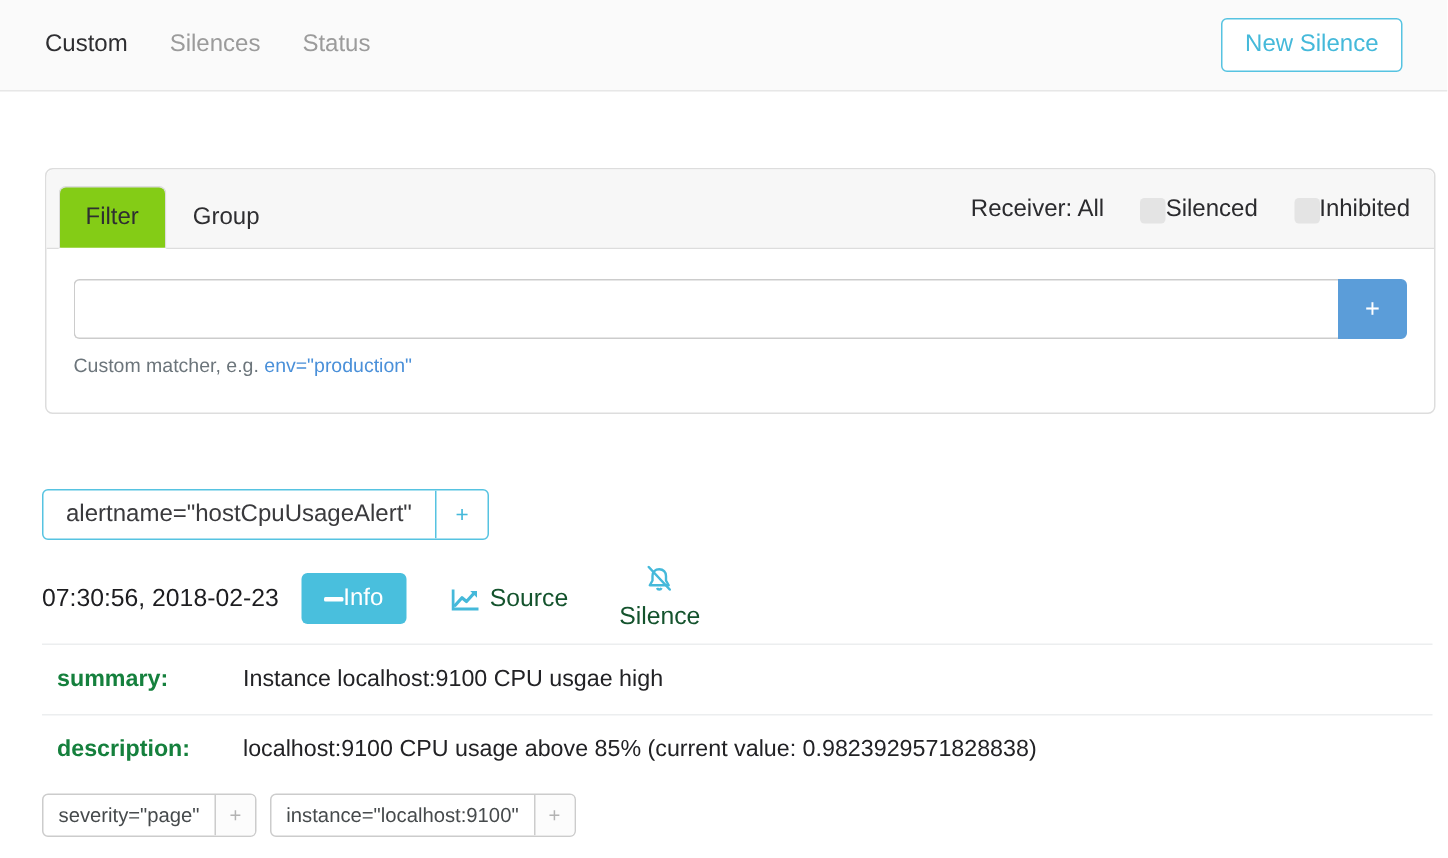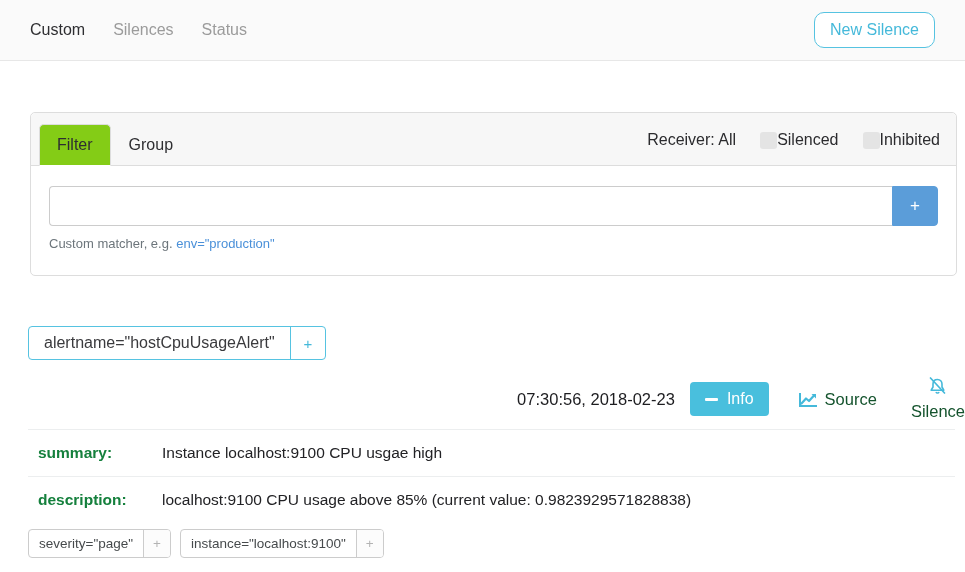--- a/index.html
+++ b/index.html
@@ -24,21 +24,21 @@
   .nav-links { display: flex; align-items: center; gap: 28px; }
   .nav-link { color: #9b9b9b; cursor: pointer; }
   .nav-link.active { color: #2e2e31; }
   .btn-new-silence {
     margin-left: auto;
     background: #fff;
     border: 1px solid #56c3e1;
     color: #45b9da;
     font-size: 16px;
     padding: 8px 15px;
-    border-radius: 10px;
+    border-radius: 4px;
     cursor: pointer;
     font-family: inherit;
   }
   
   .card {
     margin: 51px 8px 0 30px;
     width: 927px;
     border: 1px solid #ddd;
     border-radius: 5px;
     background: #fff;
@@ -123,34 +123,32 @@
     color: #45b9da;
     padding: 7px 13px;
     font-size: 15px;
     cursor: pointer;
     display: flex; align-items: center;
   }
   .alert-row {
     margin: 17px 0 0 28px;
     display: flex;
     align-items: center;
-    justify-content: flex-end;
   }
   .alert-time { font-size: 16.5px; color: #1d1d20; }
   .btn-info {
     margin-left: 15px;
     background: #49bfdd;
     border: none;
     border-radius: 4px;
     color: #fff;
     font-size: 16px;
     padding: 8px 15px;
     display: flex;
     align-items: center;
-    gap: 9px;
     cursor: pointer;
     font-family: inherit;
   }
   .minus-glyph { width: 13px; height: 3px; background: #fff; border-radius: 1px; display: inline-block; }
   .teal-link {
     display: flex;
     align-items: center;
     gap: 7px;
     color: #14532d;
     cursor: pointer;

